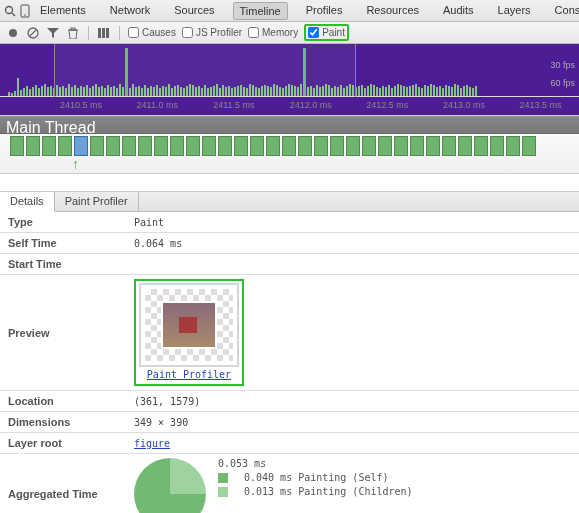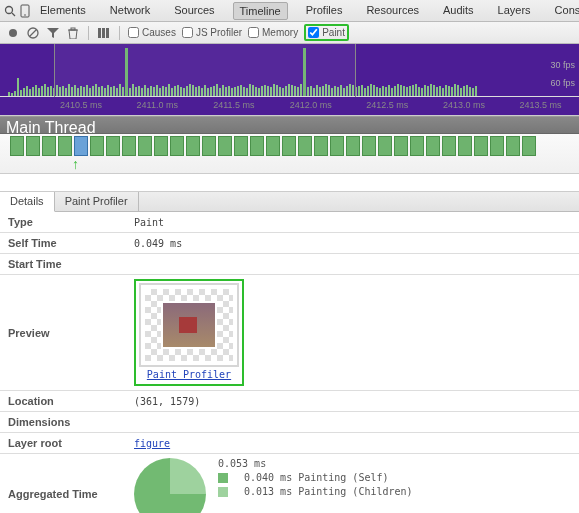--- a/index.html
+++ b/index.html
@@ -382,21 +382,21 @@
   <div class="dtab">Paint Profiler</div>
 </div>
 
 <div class="details">
   <div class="drow">
       <div class="k">Type</div>
       <div class="v">Paint</div>
     </div>
   <div class="drow">
       <div class="k">Self Time</div>
-      <div class="v">0.049 ms</div>
+      <div class="v">0.064 ms</div>
     </div>
   <div class="drow">
       <div class="k">Start Time</div>
     </div>
   <div class="drow">
     <div class="k">Preview</div>
     <div class="v">
       <div class="preview-box">
         <div class="preview-thumb">
             <div class="inner"></div>
@@ -404,20 +404,21 @@
         <a class="preview-link">Paint Profiler</a>
       </div>
     </div>
   </div>
   <div class="drow">
       <div class="k">Location</div>
       <div class="v">(361, 1579)</div>
     </div>
   <div class="drow">
       <div class="k">Dimensions</div>
+      <div class="v">349 × 390</div>
     </div>
   <div class="drow">
       <div class="k">Layer root</div>
       <div class="v"><a class="link">figure</a></div>
     </div>
   <div class="drow" style="border-bottom:none">
     <div class="k">Aggregated Time</div>
     <div class="v">
       <div class="agg">
         <div class="pie"></div>

